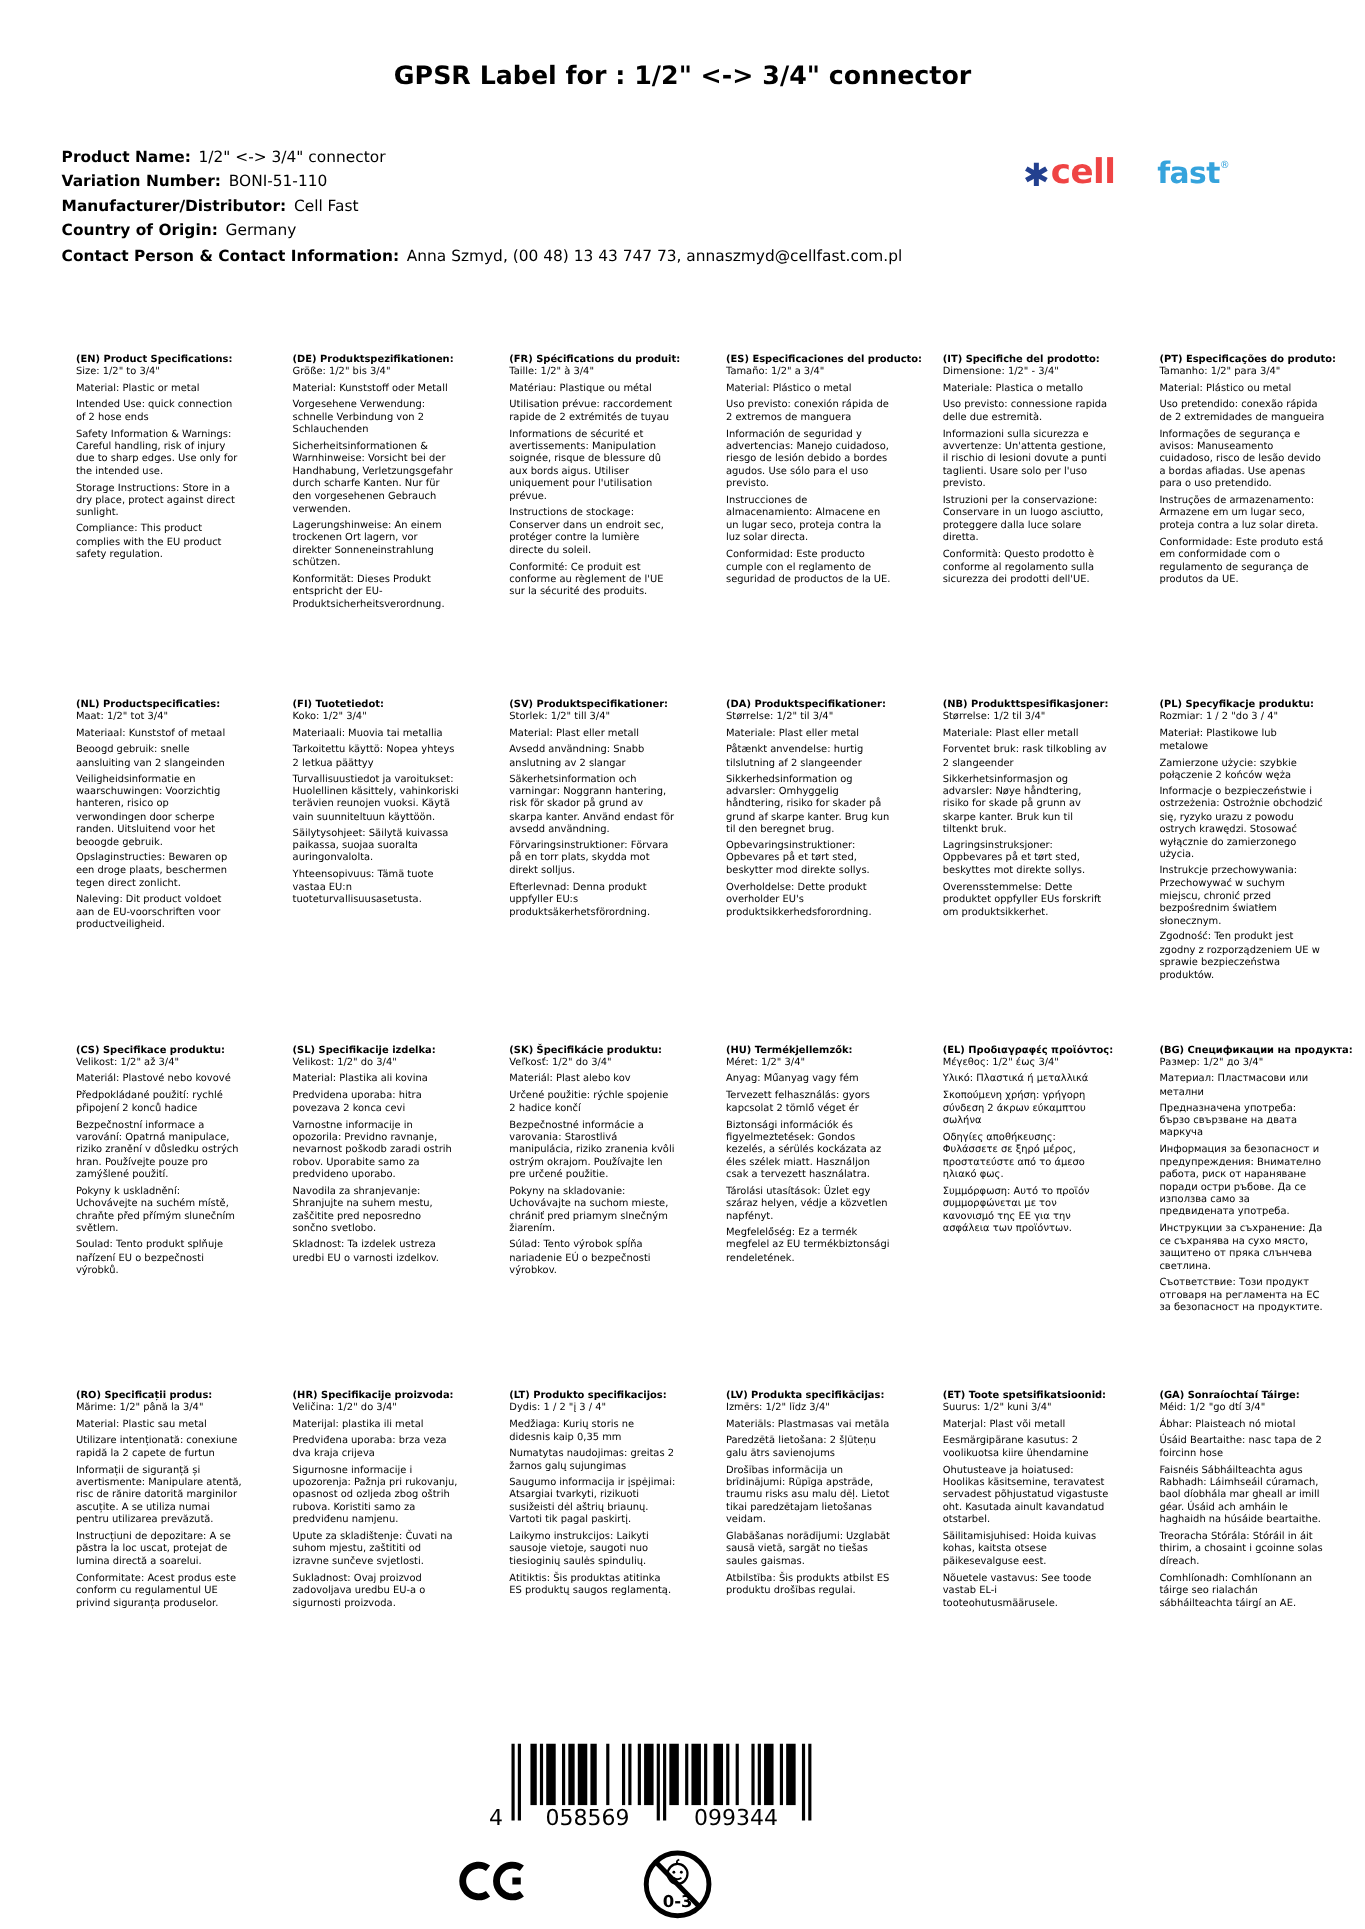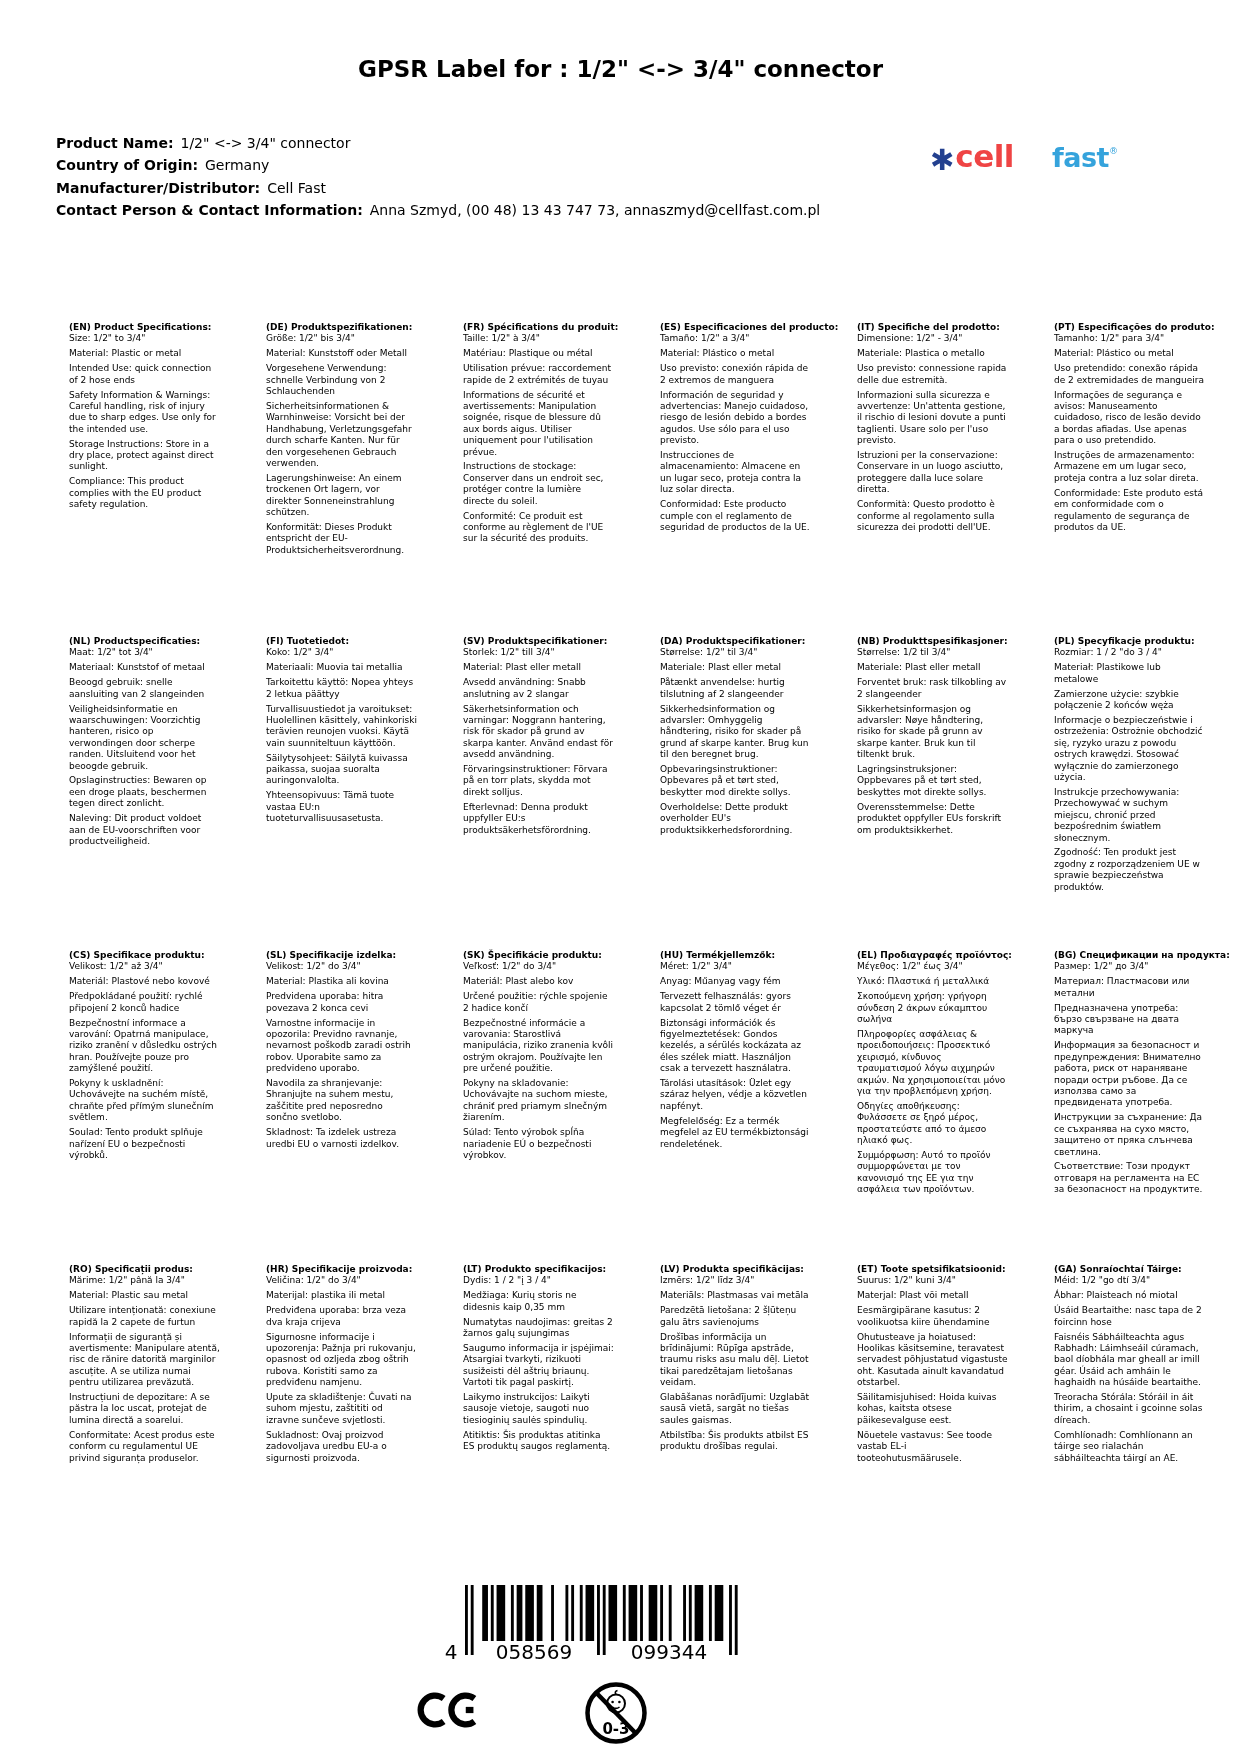--- a/index.html
+++ b/index.html
@@ -44,24 +44,27 @@
 </head>
 <body>
 
 <div class="page-title">GPSR Label for : 1/2" &lt;-&gt; 3/4" connector</div>
 
 <div class="product-info">
   <div class="info-row">
     <span class="label">Product Name:</span><span class="value">1/2" &lt;-&gt; 3/4" connector</span>
   </div>
   <div class="info-row">
-    <span class="label">Country of Origin:</span><span class="value">Germany</span>
+    <span class="label">Variation Number:</span><span class="value">BONI-51-110</span>
   </div>
   <div class="info-row">
     <span class="label">Manufacturer/Distributor:</span><span class="value">Cell Fast</span>
+  </div>
+  <div class="info-row">
+    <span class="label">Country of Origin:</span><span class="value">Germany</span>
   </div>
   <div class="info-row">
     <span class="label">Contact Person &amp; Contact Information:</span><span class="value">Anna Szmyd, (00 48) 13 43 747 73, annaszmyd@cellfast.com.pl</span>
   </div>
 </div>
 
 <div class="logo">
   <span class="flower">✱</span><span class="cell">cell</span><span class="fast">fast</span><span class="reg">®</span>
 </div>
 
@@ -257,21 +260,20 @@
         <p>Megfelelőség: Ez a termék megfelel az EU termékbiztonsági rendeletének.</p>
       </div>
   </div>
 
   <div class="spec-cell">
     <div class="spec-heading">(EL) Προδιαγραφές προϊόντος:</div>
     <div class="spec-body">
         <p>Μέγεθος: 1/2" έως 3/4"</p>
         <p>Υλικό: Πλαστικά ή μεταλλικά</p>
         <p>Σκοπούμενη χρήση: γρήγορη σύνδεση 2 άκρων εύκαμπτου σωλήνα</p>
-        <p>Πληροφορίες ασφάλειας &amp; προειδοποιήσεις: Προσεκτικό χειρισμό, κίνδυνος τραυματισμού λόγω αιχμηρών ακμών. Να χρησιμοποιείται μόνο για την προβλεπόμενη χρήση.</p>
         <p>Οδηγίες αποθήκευσης: Φυλάσσετε σε ξηρό μέρος, προστατεύστε από το άμεσο ηλιακό φως.</p>
         <p>Συμμόρφωση: Αυτό το προϊόν συμμορφώνεται με τον κανονισμό της ΕΕ για την ασφάλεια των προϊόντων.</p>
       </div>
   </div>
 
   <div class="spec-cell">
     <div class="spec-heading">(BG) Спецификации на продукта:</div>
     <div class="spec-body">
         <p>Размер: 1/2" до 3/4"</p>
         <p>Материал: Пластмасови или метални</p>

